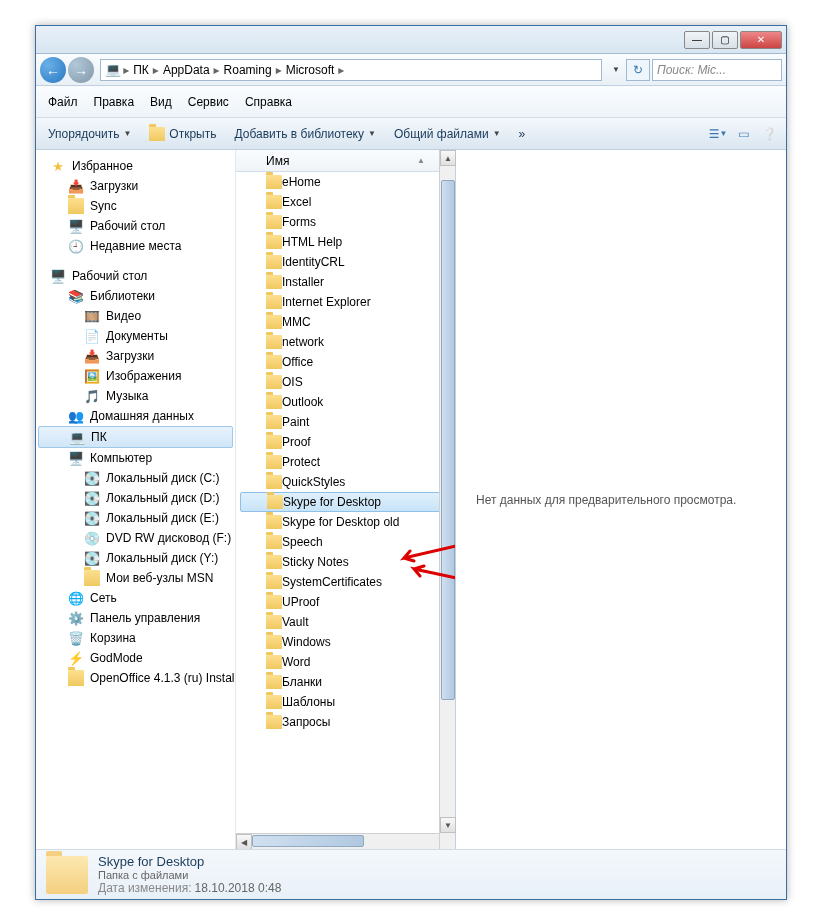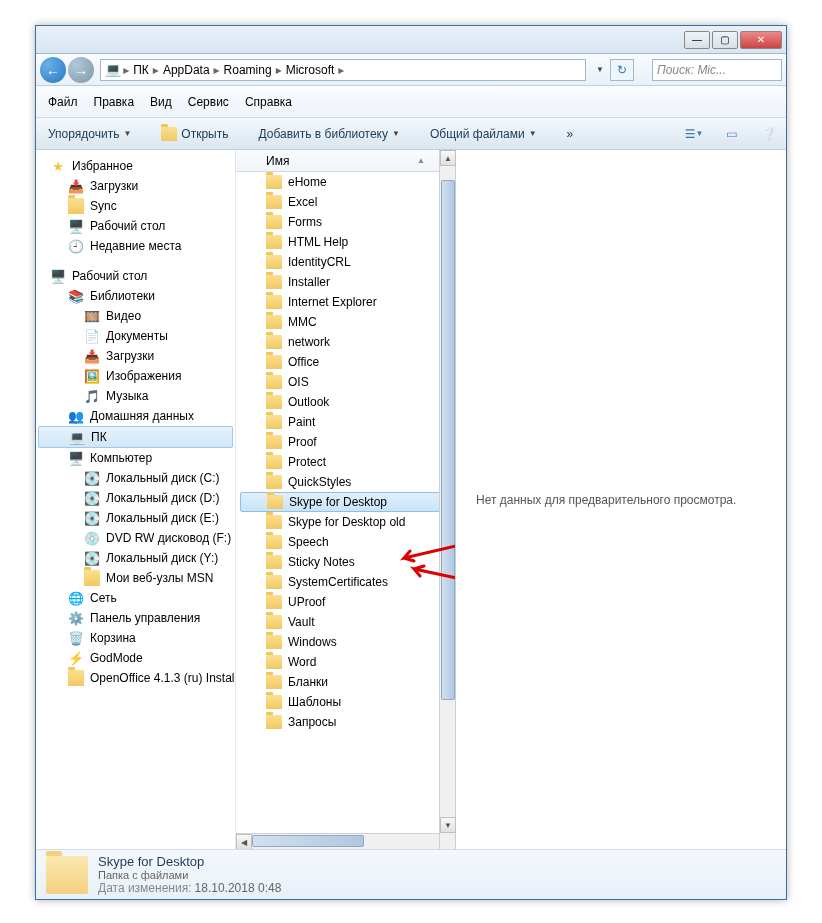--- a/index.html
+++ b/index.html
@@ -10,40 +10,40 @@
 .tb-btn { width: 26px; height: 18px; border: 1px solid #888; border-radius: 2px; display: flex; align-items: center; justify-content: center; font-size: 10px; cursor: pointer; }
 .tb-min, .tb-max { background: linear-gradient(#f0f4f8, #d8e0e8); }
 .tb-close { background: linear-gradient(#e88, #c44); color: #fff; width: 42px; }
 .navbar { height: 32px; background: linear-gradient(#fafcfe, #e8f0f6); display: flex; align-items: center; padding: 0 4px; gap: 2px; border-bottom: 1px solid #c0d0e0; }
 .nav-btn { width: 26px; height: 26px; border-radius: 13px; background: radial-gradient(circle at 30% 30%, #6ab0e8, #2878c0); display: flex; align-items: center; justify-content: center; color: #fff; font-size: 14px; cursor: pointer; }
 .nav-btn.fwd { background: radial-gradient(circle at 30% 30%, #b0c8d8, #8098a8); }
 .addr { flex: 1; height: 22px; border: 1px solid #a0b8d0; background: #fff; display: flex; align-items: center; padding: 0 4px; margin: 0 4px; }
 .addr .seg { padding: 0 2px; cursor: pointer; }
 .addr .ar { color: #666; padding: 0 2px; }
 .refresh { width: 24px; height: 22px; border: 1px solid #a0b8d0; background: #eef6fc; display: flex; align-items: center; justify-content: center; color: #3a78b0; cursor: pointer; }
-.search { width: 130px; height: 22px; border: 1px solid #a0b8d0; background: #fff; padding: 0 4px; font-style: italic; color: #888; display: flex; align-items: center; margin-left: 16px; }
+.search { width: 130px; height: 22px; border: 1px solid #a0b8d0; background: #fff; padding: 0 4px; font-style: italic; color: #888; display: flex; align-items: center; }
 .menubar { height: 32px; background: linear-gradient(#fafcfe, #eef4fa); display: flex; align-items: center; padding: 0 4px; border-bottom: 1px solid #d0dce8; }
 .menubar span { padding: 2px 8px; cursor: pointer; }
-.toolbar { height: 32px; background: linear-gradient(#f4f8fc, #dae6f0); display: flex; align-items: center; padding: 0 4px; gap: 14px; border-bottom: 1px solid #c0d0e0; }
+.toolbar { height: 32px; background: linear-gradient(#f4f8fc, #dae6f0); display: flex; align-items: center; padding: 0 4px; gap: 2px; border-bottom: 1px solid #c0d0e0; }
 .tool { padding: 4px 8px; cursor: pointer; color: #1a3a5a; display: flex; align-items: center; gap: 4px; }
 .tool .dd { font-size: 8px; color: #444; }
 .tool-spacer { flex: 1; }
 .tool-icon { width: 24px; height: 24px; display: flex; align-items: center; justify-content: center; cursor: pointer; color: #3a78b0; }
 .body { flex: 1; display: flex; overflow: hidden; }
 .nav-pane { width: 200px; background: #fff; border-right: 1px solid #e0e8f0; overflow-y: auto; padding: 6px 0; }
 .nav-group { margin-bottom: 10px; }
 .nav-item { display: flex; align-items: center; gap: 6px; padding: 2px 0 2px 14px; cursor: pointer; white-space: nowrap; }
 .nav-item.sub { padding-left: 32px; }
 .nav-item.sub2 { padding-left: 48px; }
 .nav-item.sel { background: linear-gradient(#e8f2fc, #d0e6f8); border: 1px solid #a0c8e8; border-radius: 2px; margin: 0 2px; padding-left: 30px; }
 .nav-item .ic { width: 16px; height: 16px; display: inline-flex; align-items: center; justify-content: center; font-size: 13px; }
 .list-pane { width: 220px; display: flex; flex-direction: column; border-right: 1px solid #c0d0e0; position: relative; }
 .list-header { height: 22px; background: linear-gradient(#fafcfe, #f0f4f8); border-bottom: 1px solid #d0dce8; display: flex; align-items: center; padding: 0 30px; font-size: 11px; cursor: pointer; }
 .list-body { flex: 1; overflow-y: auto; position: relative; }
-.list-item { display: flex; align-items: center; gap: 6px; padding: 1px 6px 1px 30px; cursor: pointer; height: 20px; }
+.list-item { display: flex; align-items: center; gap: 0; padding: 1px 6px 1px 30px; cursor: pointer; height: 20px; }
 .list-item.sel { background: linear-gradient(#e0f0fc, #c8e4f8); border: 1px solid #90c0e8; border-radius: 2px; margin: 0 4px; padding-left: 26px; }
 .folder-ic { width: 16px; height: 14px; background: linear-gradient(#fce090, #f0c860); border-radius: 1px 1px 0 0; position: relative; }
 .folder-ic::before { content: ''; position: absolute; top: -3px; left: 0; width: 7px; height: 3px; background: #f0c860; border-radius: 1px 1px 0 0; }
 .preview { flex: 1; display: flex; align-items: center; color: #555; font-size: 12px; padding: 20px; text-align: center; }
 .status { height: 50px; background: linear-gradient(#f4f8fc, #e8f0f8); border-top: 1px solid #d0dce8; display: flex; align-items: center; padding: 4px 10px; gap: 10px; }
 .status-ic { width: 42px; height: 38px; background: linear-gradient(#fce8b0, #f4d080); border-radius: 2px; position: relative; }
 .status-ic::before { content: ''; position: absolute; top: -5px; left: 0; width: 16px; height: 5px; background: #f4d080; border-radius: 2px 2px 0 0; }
 .status-txt .title { font-size: 13px; color: #1a3a5a; }
 .status-txt .sub { font-size: 11px; color: #666; }
 .status-txt .lbl { color: #888; }

